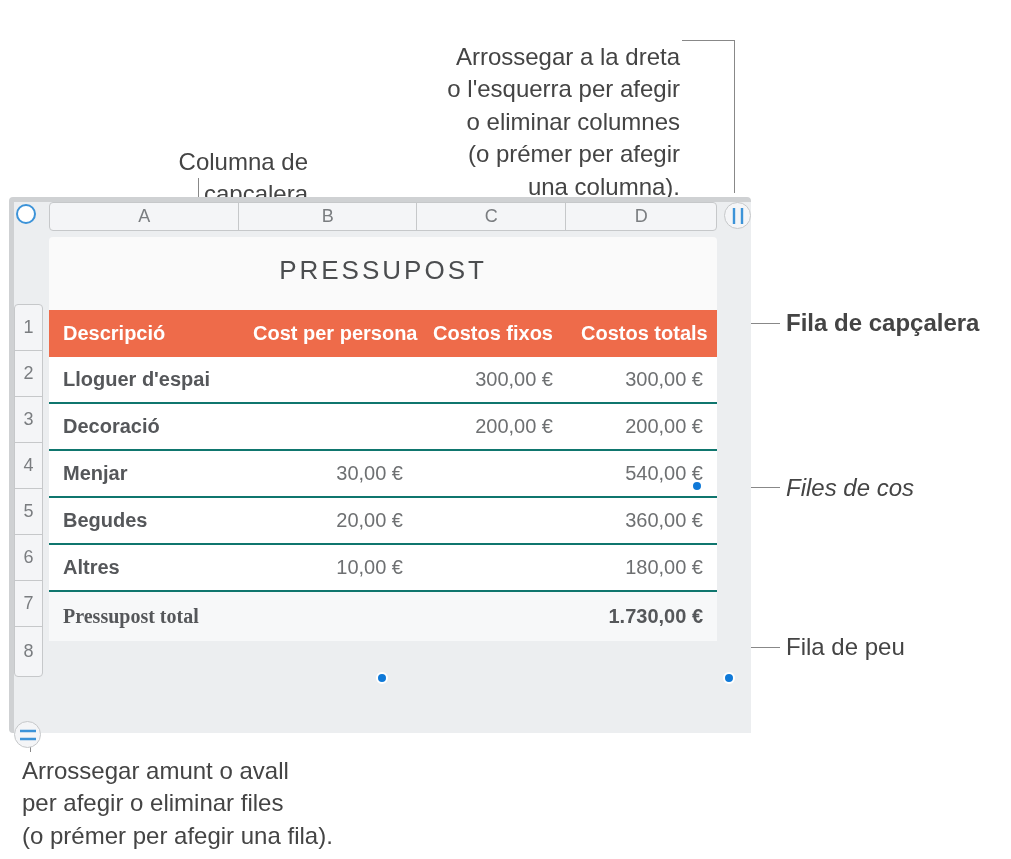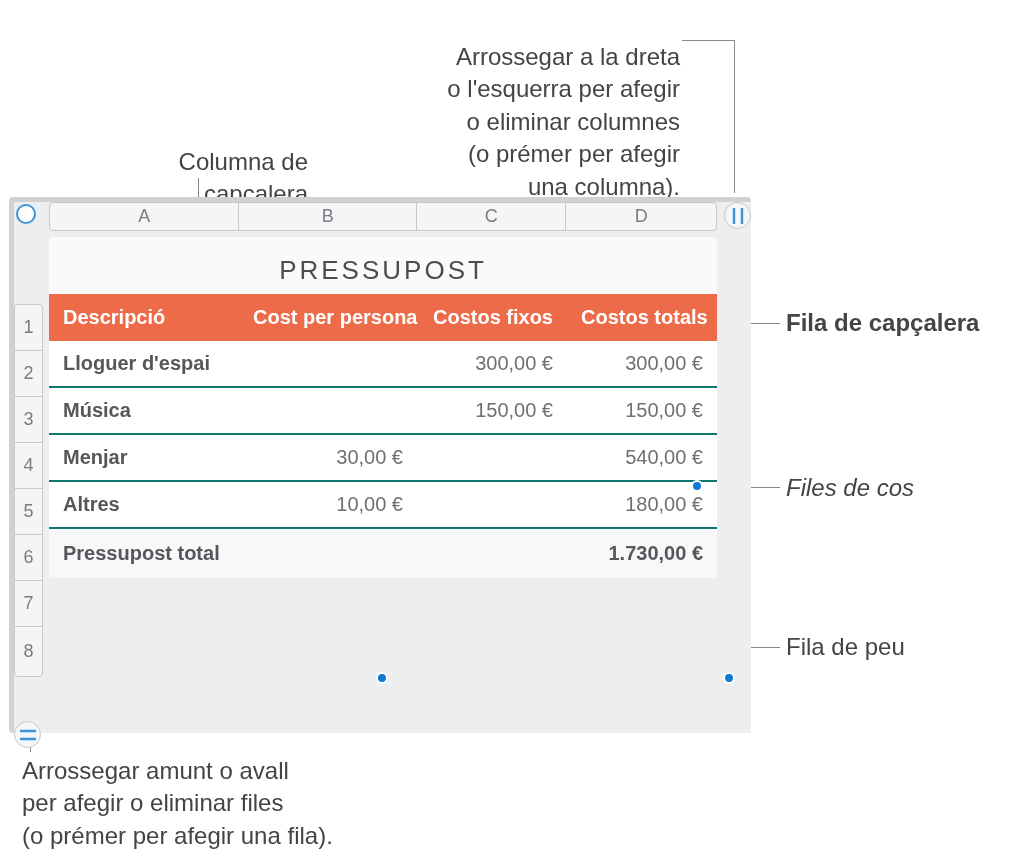--- a/index.html
+++ b/index.html
@@ -94,21 +94,21 @@
     left: 40px; top: 40px; right: 34px;
     background: #fafafa;
     border-radius: 4px 4px 0 0;
   }
   .tbl-title {
     text-align: center;
     font-size: 26px;
     letter-spacing: 3px;
     color: #4b4d4f;
     font-weight: 500;
-    padding: 18px 0 8px 0;
+    padding: 18px 0 24px 0;
   }
   .tbl table {
     width: 100%;
     border-collapse: collapse;
     table-layout: fixed;
   }
   .th-row th {
     background: #ee6b4a;
     color: #fff;
     font-weight: 600;
@@ -133,21 +133,21 @@
   }
   tfoot td {
     font-size: 20px;
     font-weight: 700;
     color: #55575a;
     padding: 13px 14px;
     border-top: 2px solid #d8d9db;
     text-align: right;
     background: #f7f8f9;
   }
-  tfoot td:first-child { text-align: left; }
+  tfoot td:first-child { text-align: left; font-family: Liberation Serif, serif; }
   .sel-dot {
     position: absolute;
     width: 12px; height: 12px;
     background: #0f79d8;
     border: 2px solid #fff;
     border-radius: 50%;
   }
   .bracket {
     position: absolute;
     border: 1px solid #888;
@@ -240,30 +240,36 @@
           </tr>
         </thead>
       <tbody id="tbody">
           <tr>
             <td>Lloguer d'espai</td>
             <td></td>
             <td>300,00 €</td>
             <td>300,00 €</td>
           </tr>
           <tr>
-            <td>Música</td>
-            <td></td>
-            <td>150,00 €</td>
-            <td>150,00 €</td>
+            <td>Decoració</td>
+            <td></td>
+            <td>200,00 €</td>
+            <td>200,00 €</td>
           </tr>
           <tr>
             <td>Menjar</td>
             <td>30,00 €</td>
             <td></td>
             <td>540,00 €</td>
+          </tr>
+          <tr>
+            <td>Begudes</td>
+            <td>20,00 €</td>
+            <td></td>
+            <td>360,00 €</td>
           </tr>
           <tr>
             <td>Altres</td>
             <td>10,00 €</td>
             <td></td>
             <td>180,00 €</td>
           </tr>
         </tbody>
       <tfoot>
           <tr id="tfoot-row">

